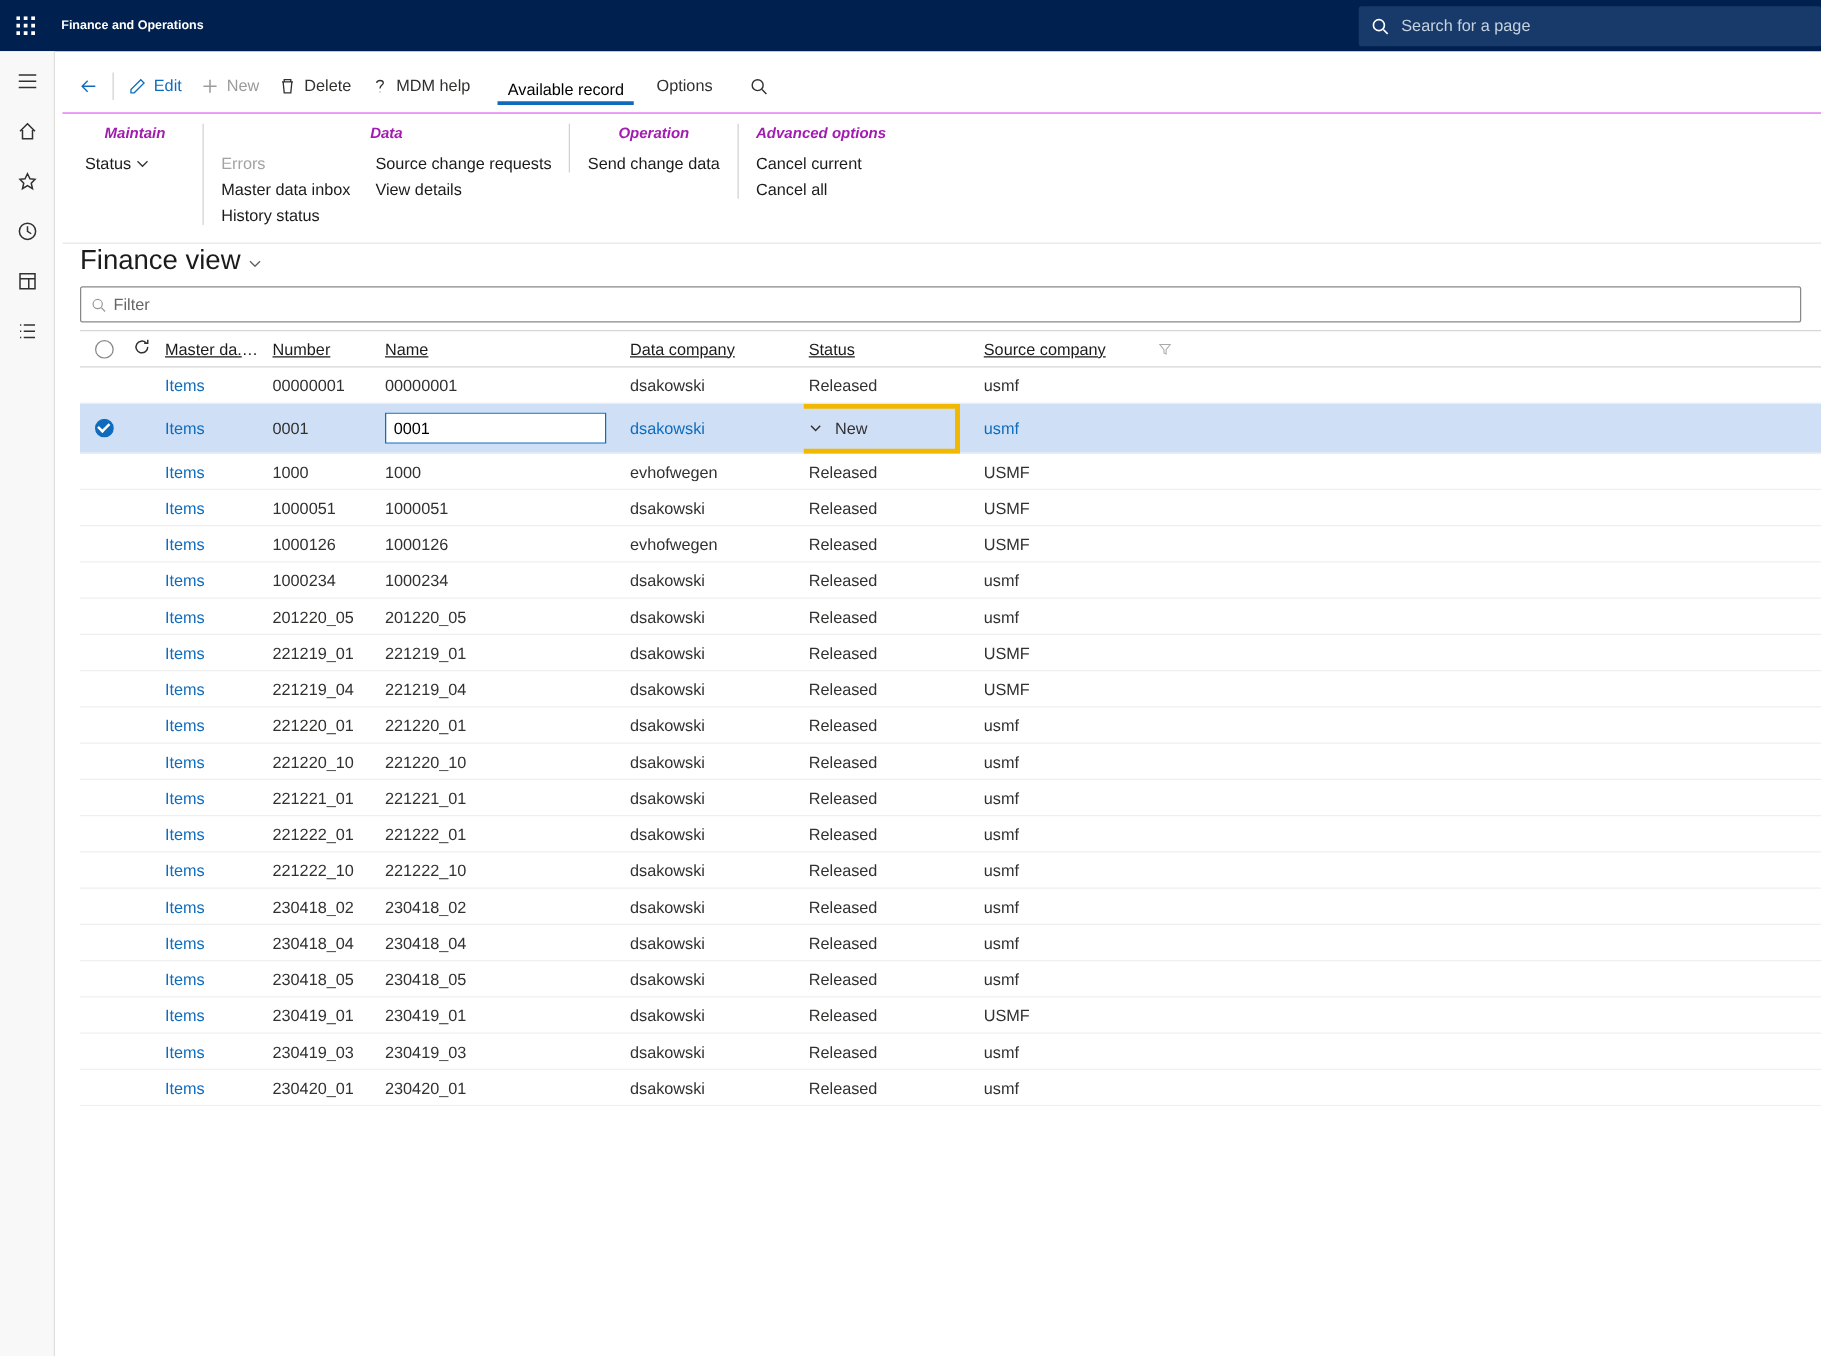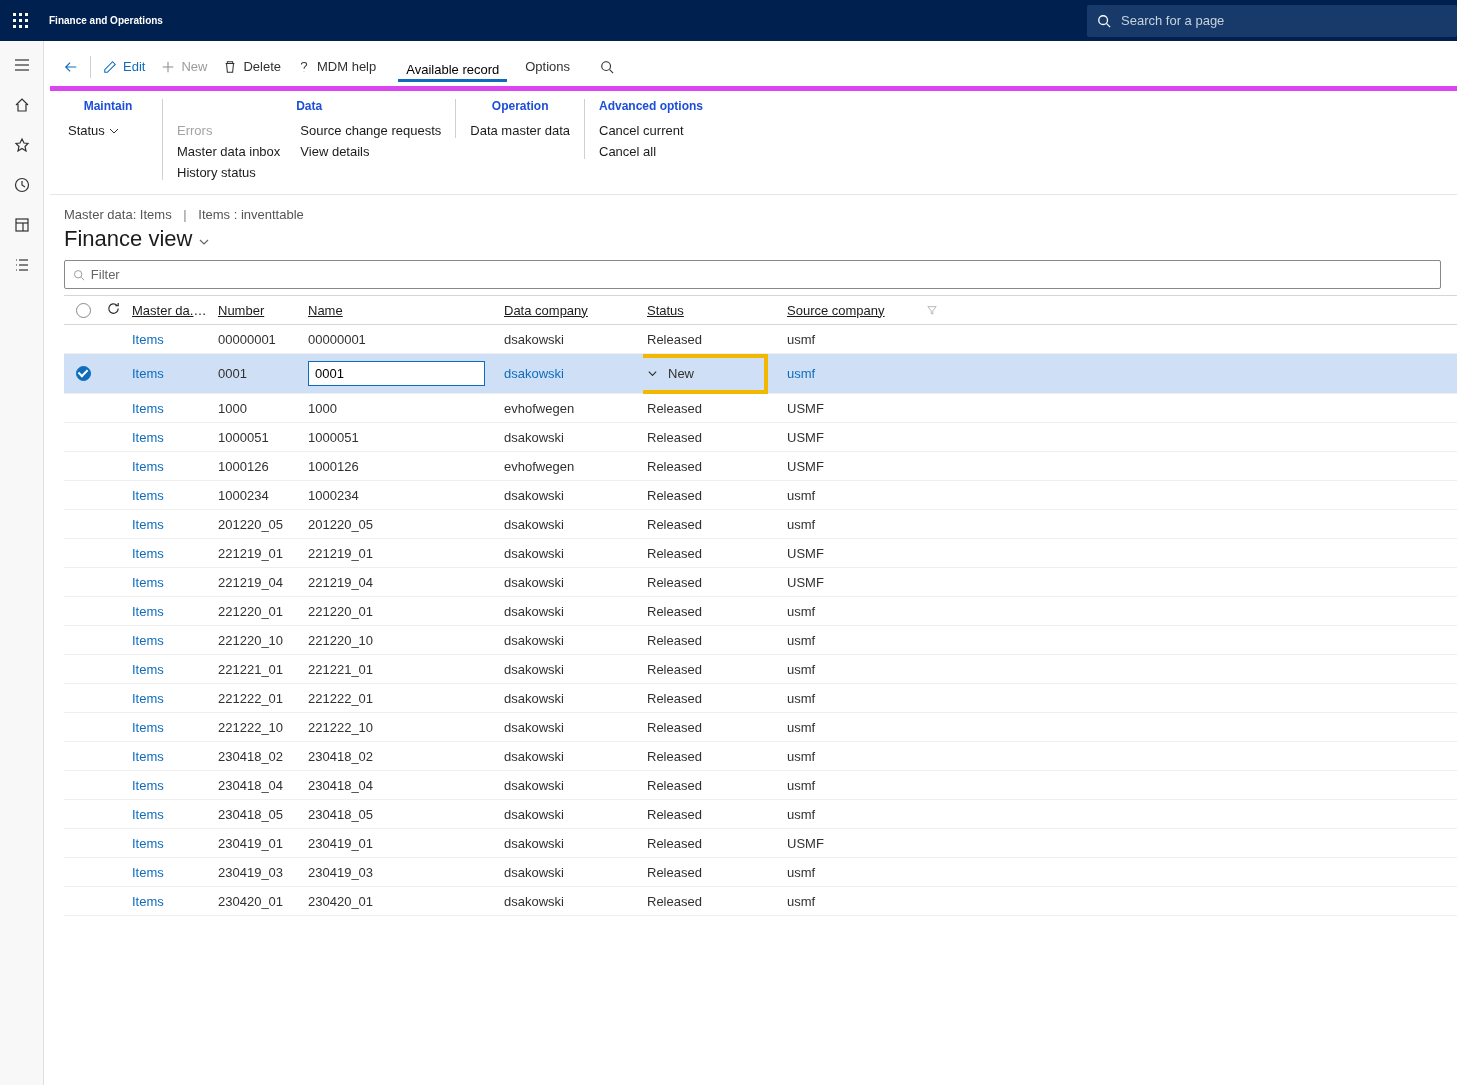--- a/index.html
+++ b/index.html
@@ -14,31 +14,31 @@
   .search-box svg { margin:0 8px 0 10px; }
   .search-box input { background:transparent; border:none; color:#fff; outline:none; width:300px; font-size:13px; }
   .search-box input::placeholder { color:#c7d2df; }
   
   .left-rail { position:absolute; left:0; top:41px; bottom:0; width:44px; background:#f8f8f8; border-right:1px solid #e1dfdd; display:flex; flex-direction:column; align-items:center; padding-top:14px; gap:20px; }
   .rail-btn { width:28px; height:20px; display:flex; align-items:center; justify-content:center; color:#323130; }
   .rail-btn svg { width:16px; height:16px; }
   
   .content { margin-left:44px; }
   
-  .toolbar { height:44px; border-bottom:5px solid #d946ef; display:flex; align-items:center; padding:0 6px; background:#fff; margin-top:6px; margin-left:6px;}
+  .toolbar { height:44px; border-bottom:1px solid #d946ef; display:flex; align-items:center; padding:0 6px; background:#fff; margin-top:6px; margin-left:6px;}
   .tool-btn { height:30px; display:inline-flex; align-items:center; padding:0 8px; color:#323130; gap:6px; font-size:13px; cursor:pointer; }
   .tool-btn.link { color:#0f6cbd; }
   .tool-btn svg { width:14px; height:14px; }
   .tool-sep { width:1px; height:22px; background:#d1d1d1; margin:0 4px; }
   .tab-active { font-weight:400; color:#000; border-bottom:3px solid #0f6cbd; padding-bottom:2px; padding-top:10px; }
   
   .ribbon { display:flex; gap:0; padding:8px 6px 14px 18px; align-items:flex-start; border-bottom:1px solid #e7e7e7; background:#fff; margin-left:6px;}
   .ribbon-group { padding:0 14px; }
   .ribbon-group + .ribbon-group { border-left:1px solid #d1d1d1; }
-  .ribbon-title { font-weight:600; font-size:12px; text-align:center; color:#1d4ed8; margin-bottom:10px;}
+  .ribbon-title { font-weight:600; font-size:12px; text-align:center; color:#a21caf; margin-bottom:10px;font-style:italic;}
   .ribbon-title.left { text-align:left;}
   .ribbon-body { display:flex; gap:20px; }
   .ribbon-col { display:flex; flex-direction:column; gap:6px; min-width:80px;}
   .ribbon-link { font-size:13px; color:#1b1b1b; cursor:pointer; white-space:nowrap;}
   .ribbon-link.disabled { color:#a3a3a3; cursor:default;}
   .ribbon-status { font-size:13px; color:#1b1b1b; display:inline-flex; align-items:center; gap:4px; cursor:pointer;}
   
   .crumbs { padding:12px 0 4px 20px; font-size:13px; color:#555; }
   .crumbs .sep { margin:0 8px; color:#888; }
   .view-title { padding:0 0 8px 20px; font-size:22px; color:#1b1b1b; display:flex; align-items:center; gap:6px;}
@@ -215,40 +215,35 @@
         <div class="ribbon-col">
           <span class="ribbon-link">Source change requests</span>
           <span class="ribbon-link">View details</span>
         </div>
       </div>
     </div>
     <div class="ribbon-group">
       <div class="ribbon-title">Operation</div>
       <div class="ribbon-body">
           <div class="ribbon-col">
-        <span class="ribbon-link">Data master data</span>
+        <span class="ribbon-link">Send change data</span>
       </div>
         </div>
     </div>
     <div class="ribbon-group">
       <div class="ribbon-title left">Advanced options</div>
       <div class="ribbon-body">
           <div class="ribbon-col">
         <span class="ribbon-link">Cancel current</span>
         <span class="ribbon-link">Cancel all</span>
       </div>
         </div>
     </div>
   </div>
 
-  <div class="crumbs">
-    <span>Master data: Items</span>
-    <span class="sep">|</span>
-    <span>Items : inventtable</span>
-  </div>
   <div class="view-title">
     <span>Finance view</span>
     <svg viewBox="0 0 12 12" stroke="#666" fill="none" stroke-width="1.2">
         <path d="M2 4 L6 8 L10 4"></path>
       </svg>
   </div>
 
   <div class="filter-wrap">
     <div class="filter-box">
       <svg width="12" height="12" viewBox="0 0 16 16" fill="none" stroke="#555" stroke-width="1.3">

